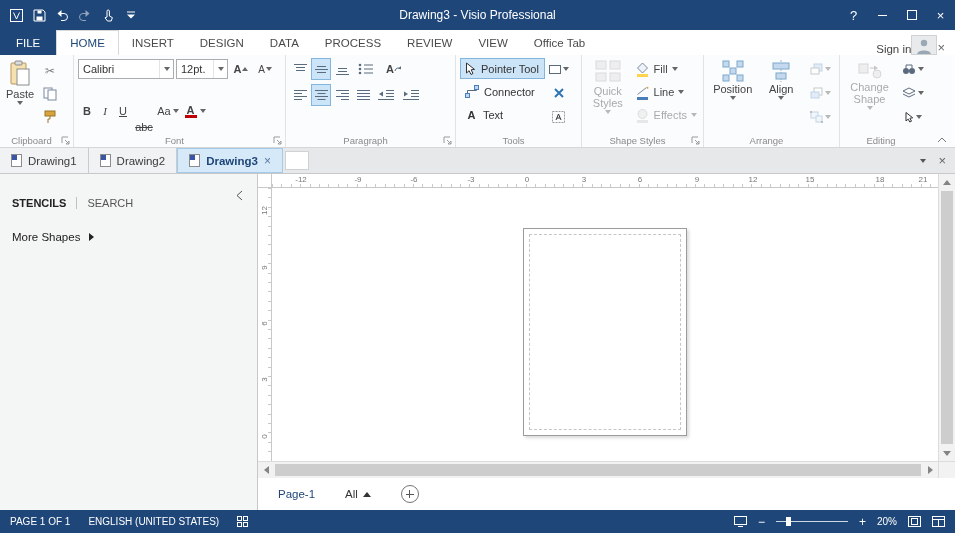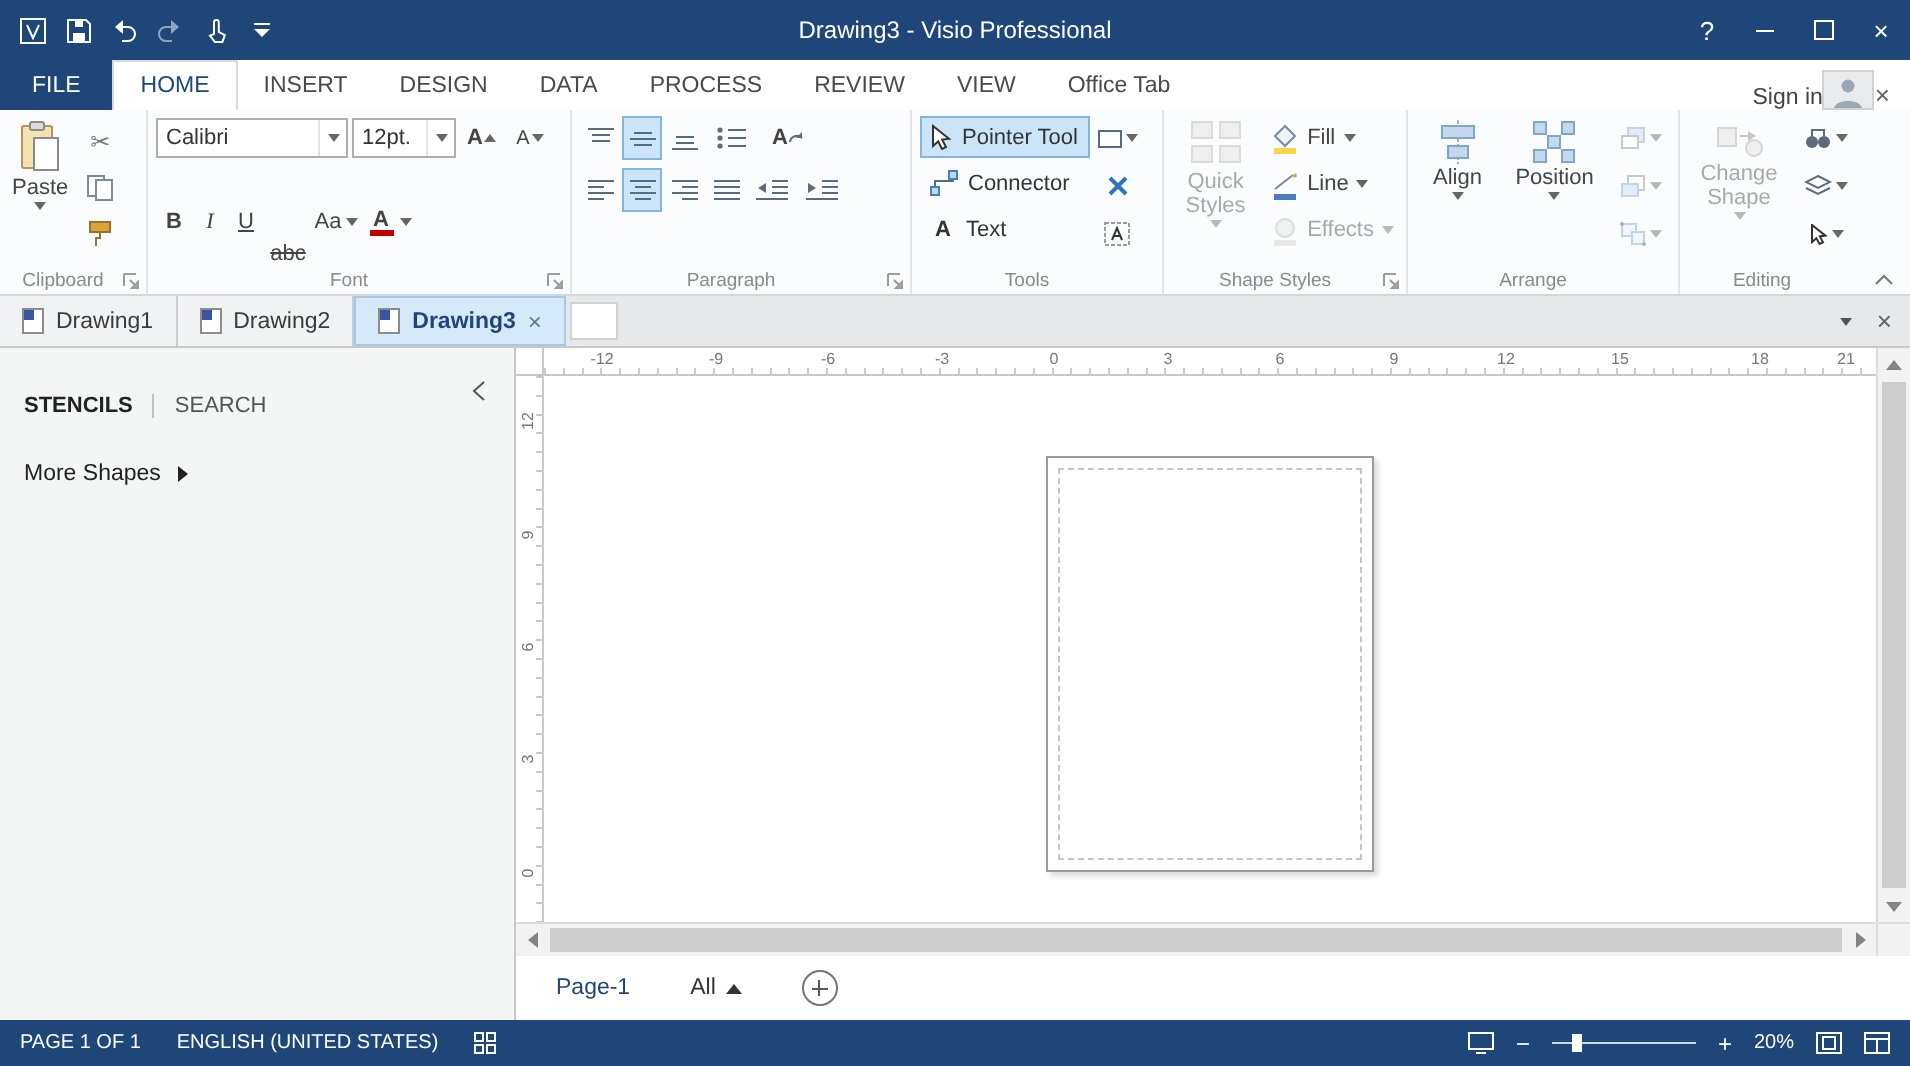--- a/index.html
+++ b/index.html
@@ -438,38 +438,38 @@
         </div>
       </div>
       <div class="rgroup-label">Shape Styles</div>
       <svg class="launcher" width="9" height="9">
           <path d="M1 1v6M1 1h6" stroke="#9b9b9b" fill="none"></path>
           <path d="M4 4l4 4M8 5v3h-3z" stroke="#9b9b9b" fill="none"></path>
         </svg>
     </div>
 
     <div class="rgroup" style="width:136px">
-      <div class="bigbtn" style="width:42px">
-        <svg width="22" height="22">
-            <path d="M11 0v22" stroke="#9db4c9" stroke-dasharray="2 1"></path>
-            <rect x="3" y="3" width="16" height="6" fill="#c5d9ee" stroke="#7da7cd"></rect>
-            <rect x="6" y="13" width="10" height="6" fill="#c5d9ee" stroke="#7da7cd"></rect>
-          </svg>
-        <span>Align</span>
-        <span class="car"></span>
-      </div>
       <div class="bigbtn" style="width:50px">
         <svg width="22" height="22">
             <rect x="1" y="1" width="6" height="6" fill="#c5d9ee" stroke="#7da7cd"></rect>
             <rect x="15" y="1" width="6" height="6" fill="#c5d9ee" stroke="#7da7cd"></rect>
             <rect x="8" y="8" width="6" height="6" fill="#c5d9ee" stroke="#7da7cd"></rect>
             <rect x="1" y="15" width="6" height="6" fill="#c5d9ee" stroke="#7da7cd"></rect>
             <rect x="15" y="15" width="6" height="6" fill="#c5d9ee" stroke="#7da7cd"></rect>
           </svg>
         <span>Position</span>
+        <span class="car"></span>
+      </div>
+      <div class="bigbtn" style="width:42px">
+        <svg width="22" height="22">
+            <path d="M11 0v22" stroke="#9db4c9" stroke-dasharray="2 1"></path>
+            <rect x="3" y="3" width="16" height="6" fill="#c5d9ee" stroke="#7da7cd"></rect>
+            <rect x="6" y="13" width="10" height="6" fill="#c5d9ee" stroke="#7da7cd"></rect>
+          </svg>
+        <span>Align</span>
         <span class="car"></span>
       </div>
       <div class="col" style="gap:2px">
         <span class="sbtn disabled" style="width:30px">
             <svg width="13" height="12">
               <rect x="4" y="1" width="8" height="7" fill="#c5d9ee" stroke="#7da7cd"></rect>
               <rect x="1" y="5" width="8" height="6" fill="#fff" stroke="#8c8c8c"></rect>
             </svg>
             <span class="car" style="margin-left:2px"></span>
           </span>

